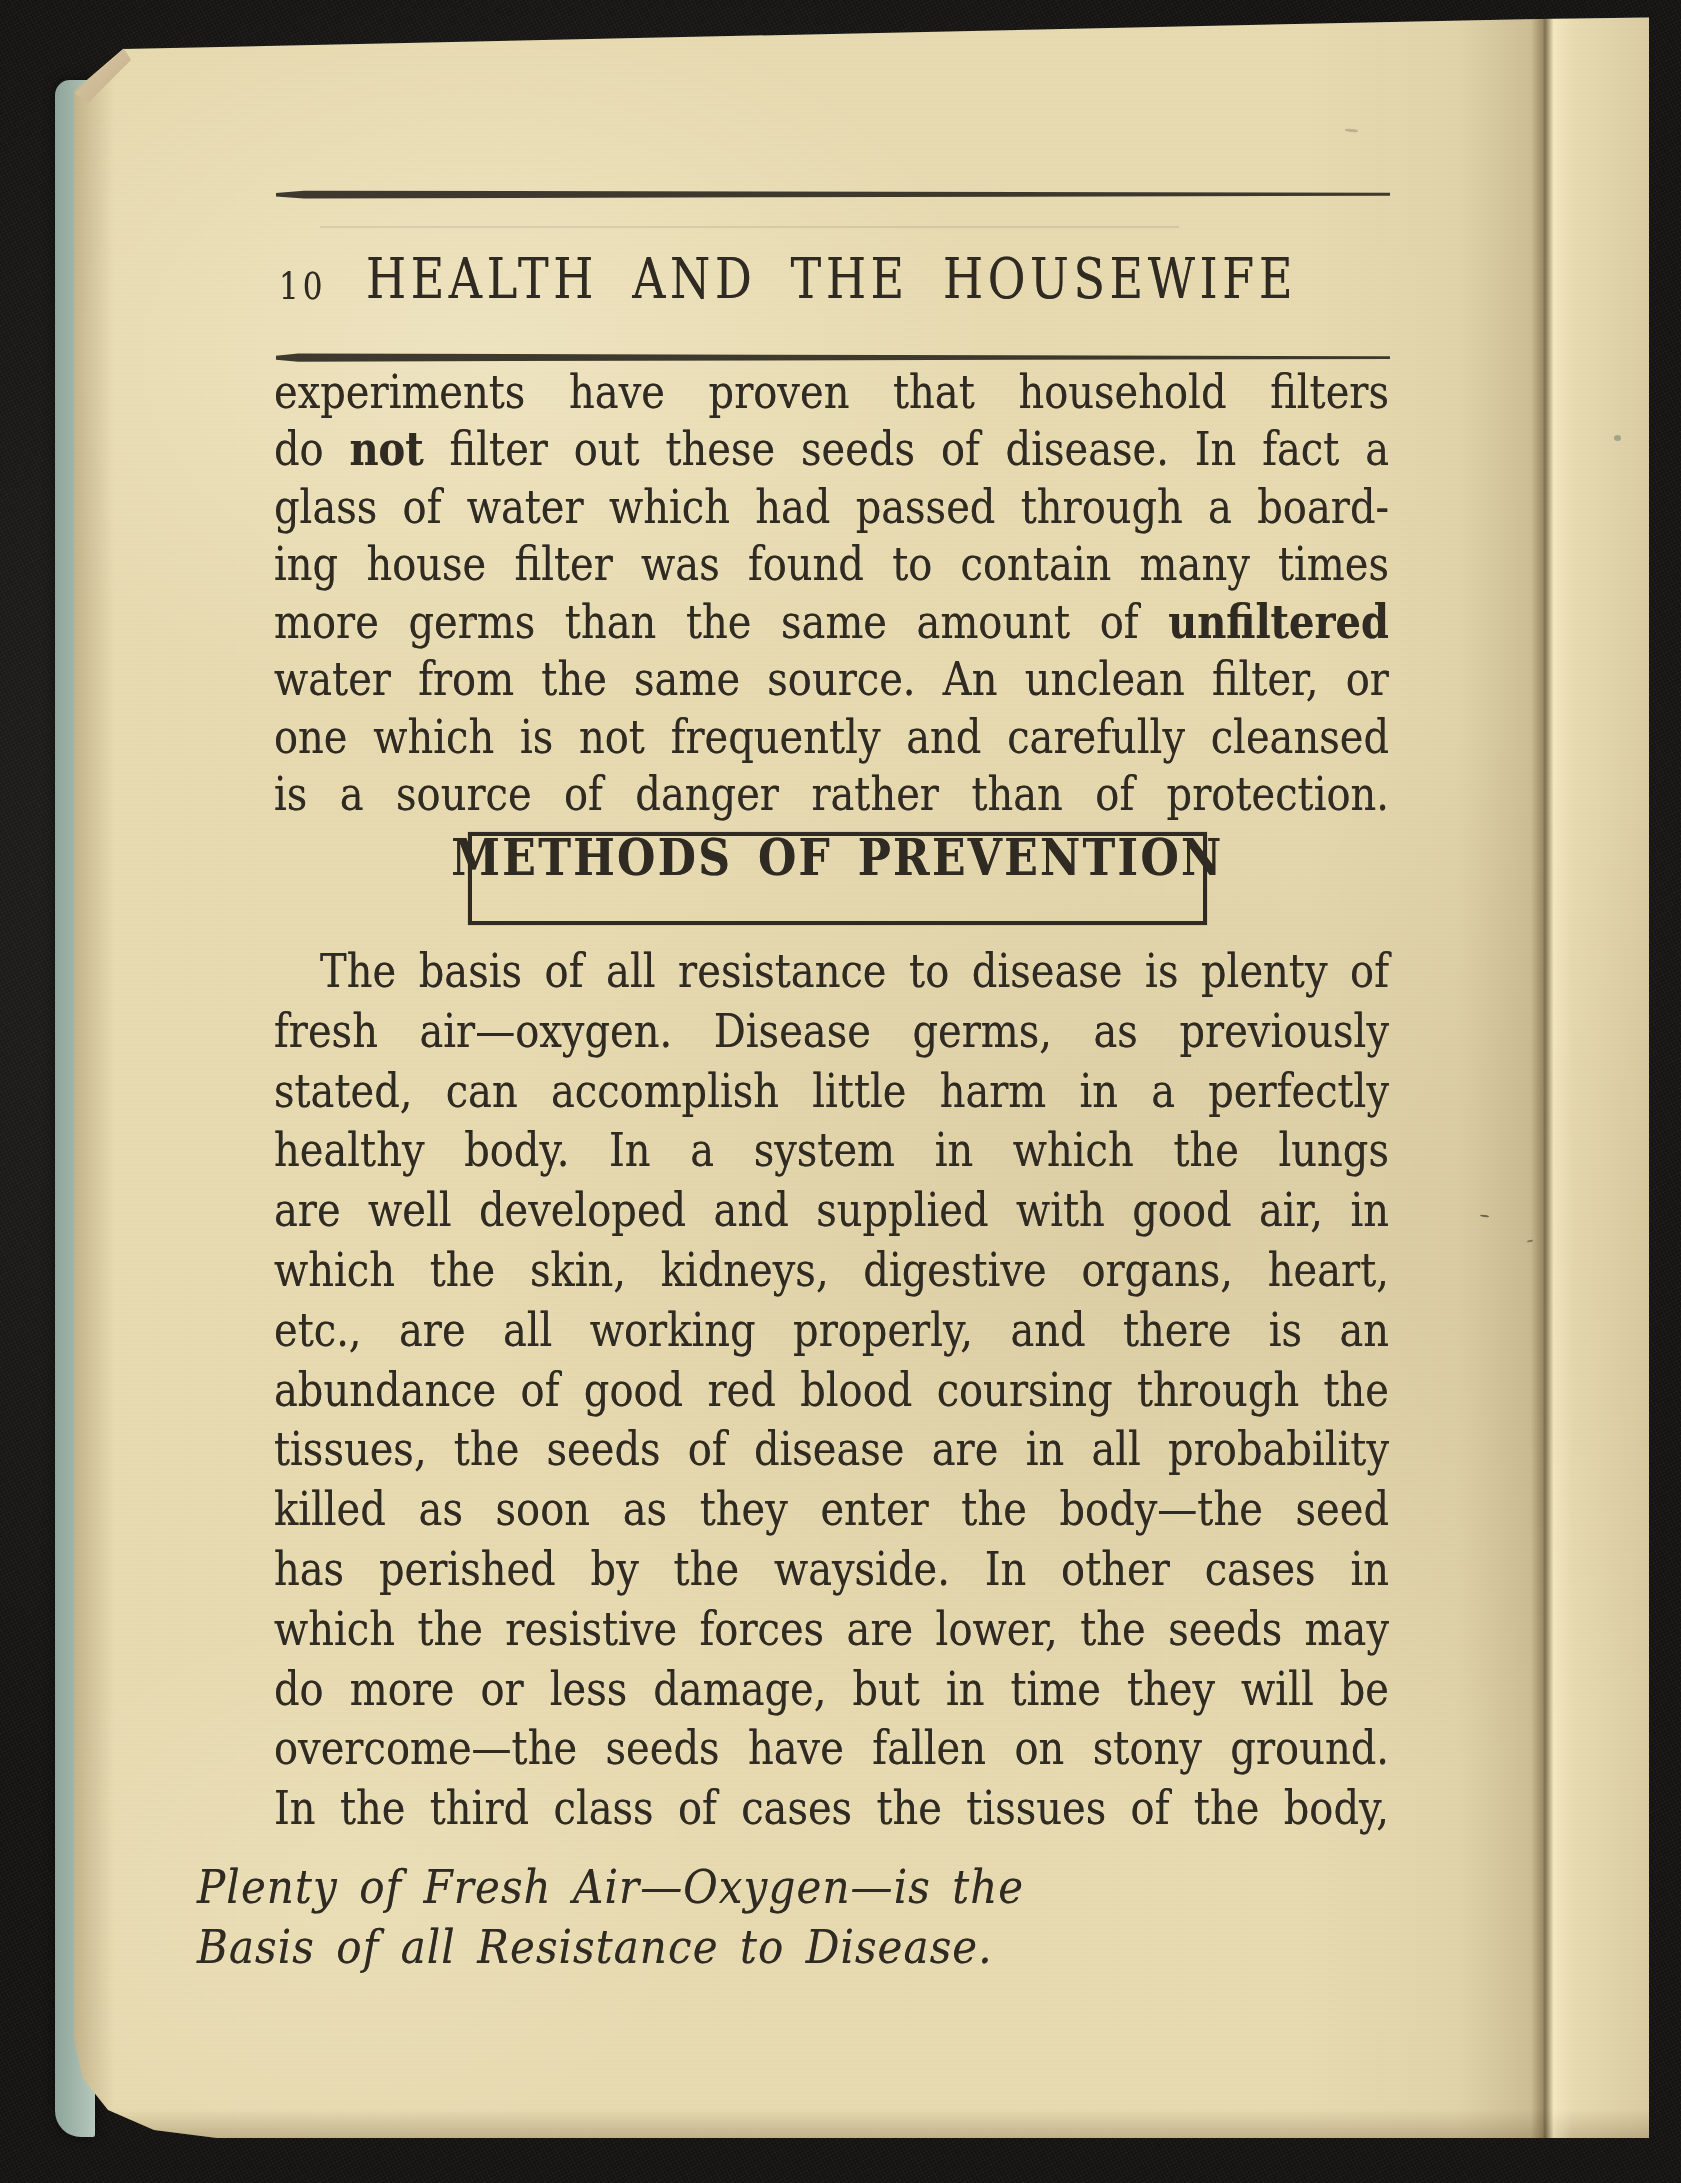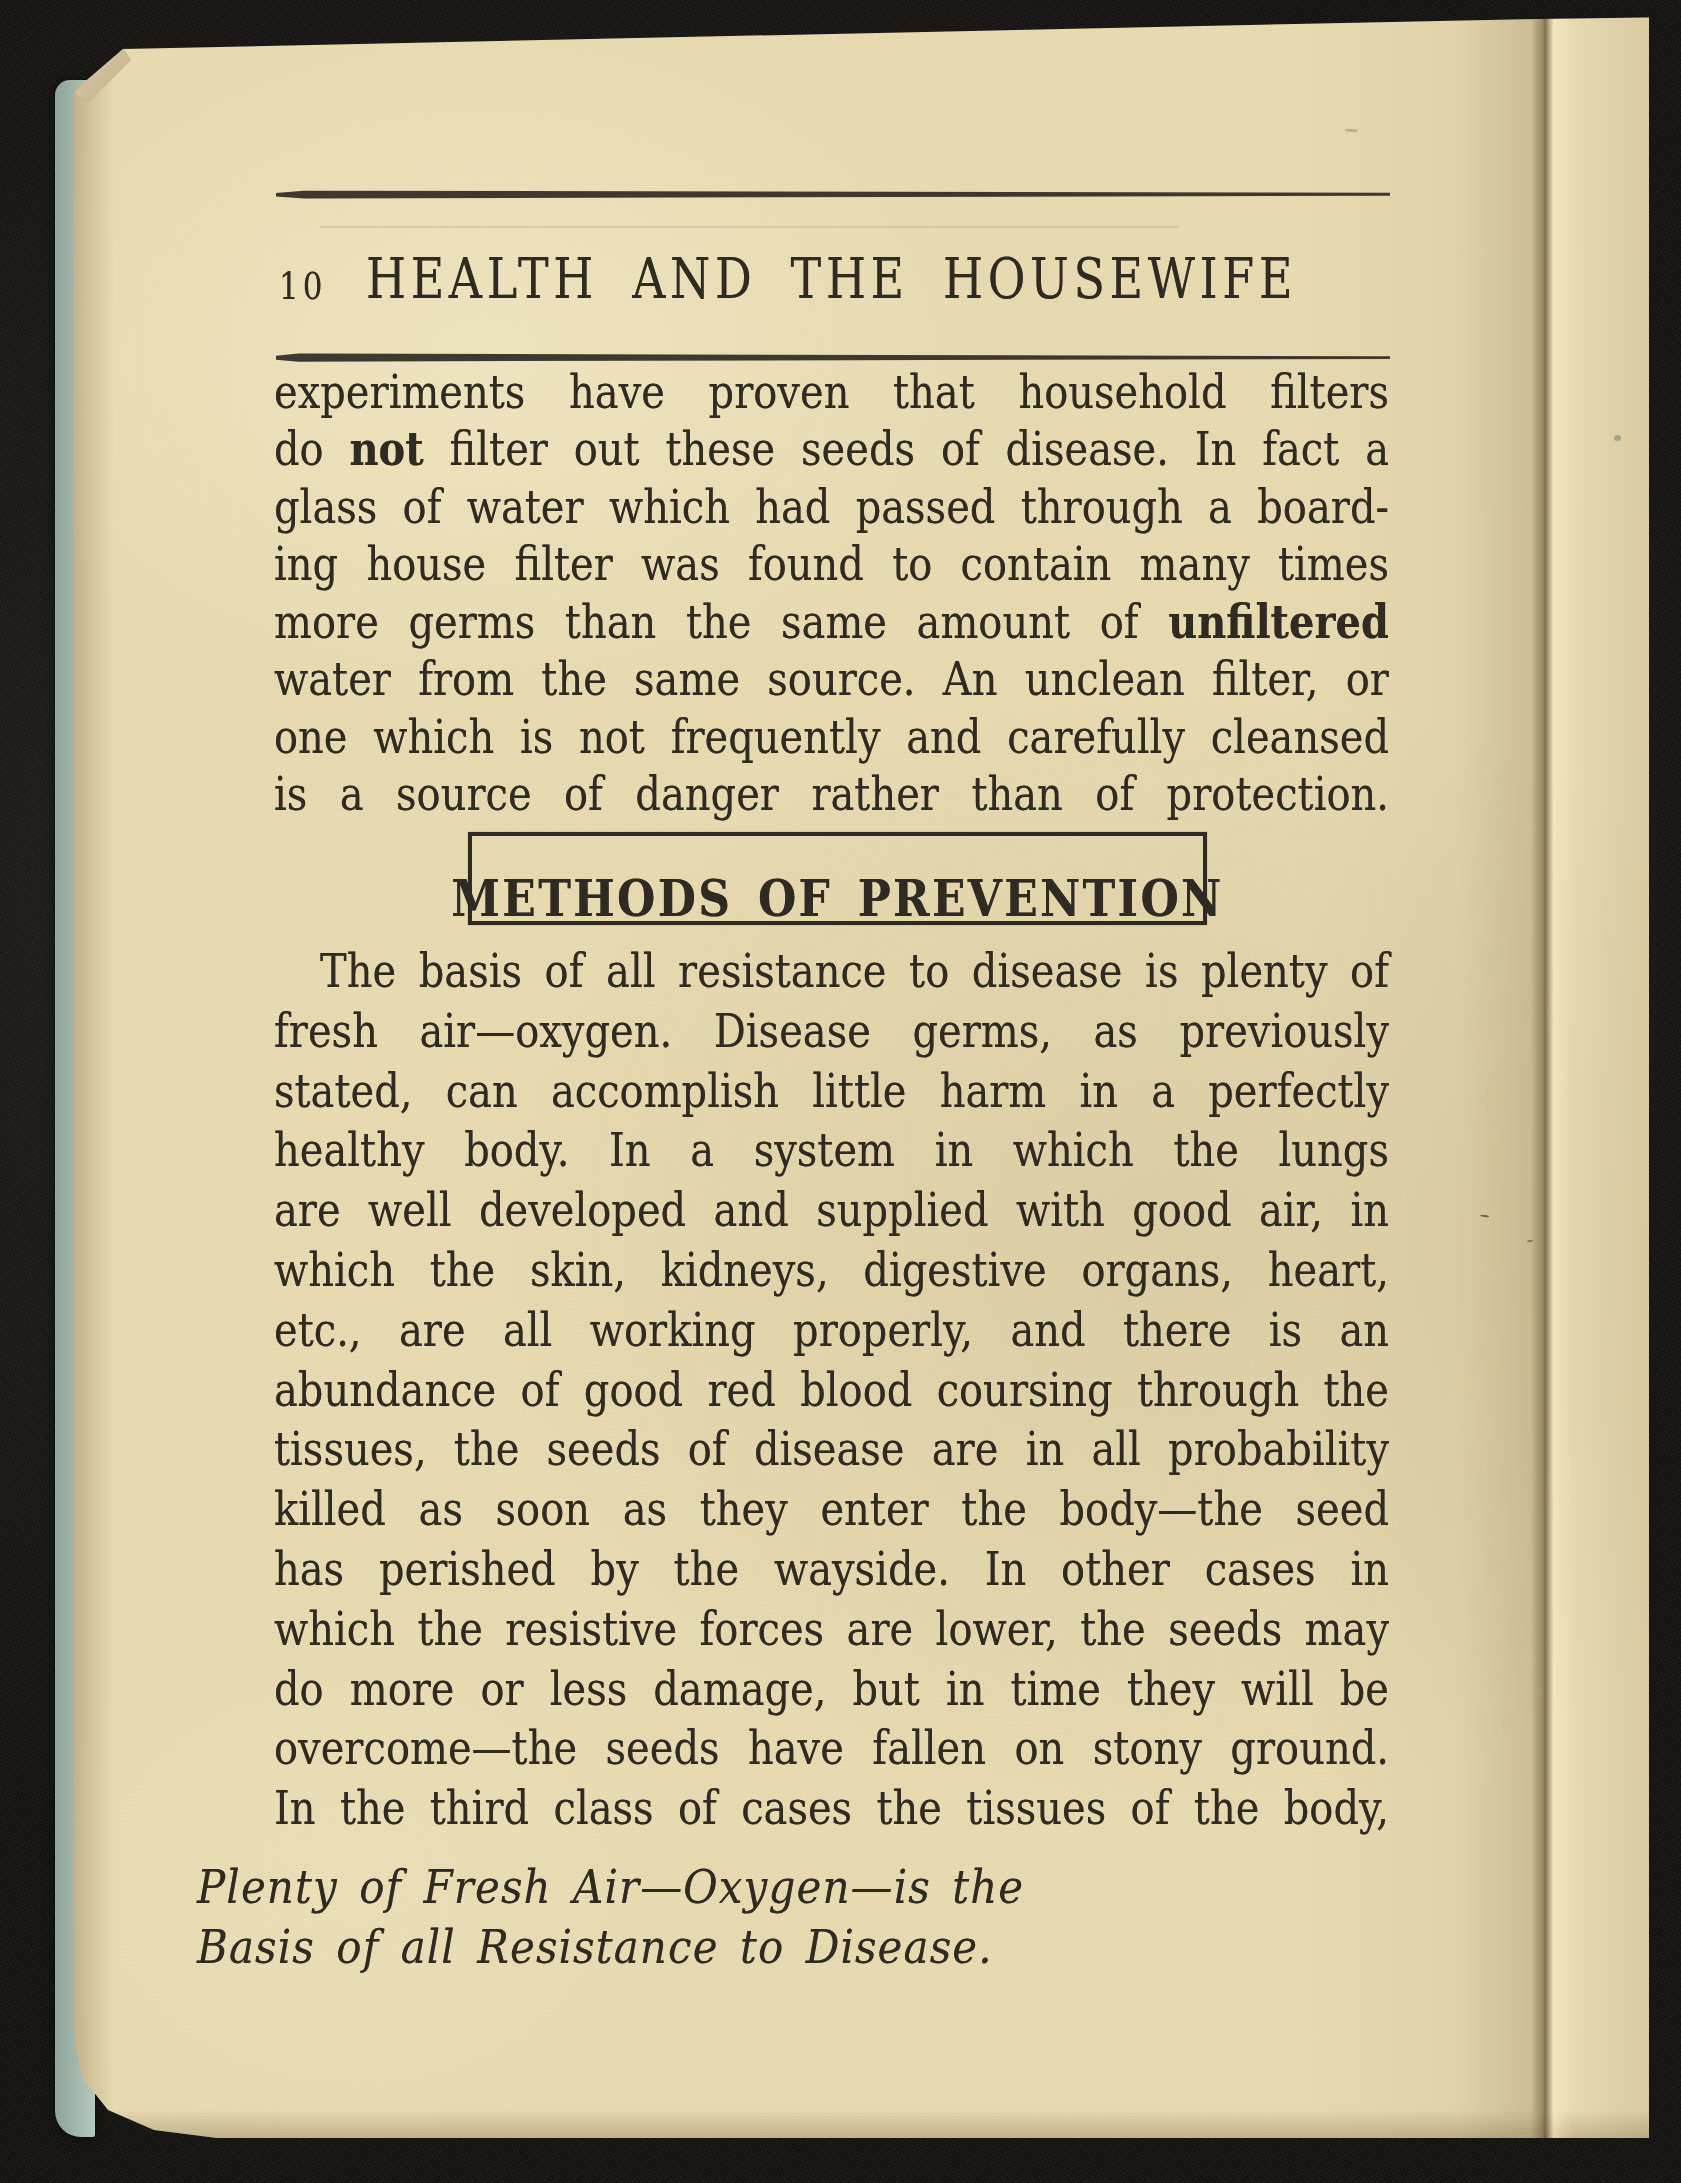--- a/index.html
+++ b/index.html
@@ -108,21 +108,21 @@
   .para{position:absolute;left:200px;width:1115px;font-size:40px;transform:scaleY(1.15);transform-origin:0 0;}
   .para .line{text-align:justify;text-align-last:justify;word-spacing:3.4px;}
   #paragraph-1{top:346px;}
   #paragraph-1 .line{line-height:50px;}
   #paragraph-2{top:924px;}
   #paragraph-2 .line{line-height:52px;}
   #paragraph-2 .line:first-child{text-indent:46px;}
   #heading-box{
     position:absolute;left:394px;top:815px;width:739px;height:93px;
     border:4px solid var(--ink);box-sizing:border-box;
-    display:flex;align-items:flex-end;justify-content:center;
+    display:flex;align-items:flex-start;justify-content:center;
     box-shadow:0 0 0 0.6px rgba(47,42,34,0.15);
   }
   #section-heading{
     font-size:44px;line-height:44px;font-weight:bold;letter-spacing:2.3px;word-spacing:8px;
     transform:scaleY(1.15);transform-origin:50% 50%;white-space:nowrap;
   }
   #margin-caption{
     position:absolute;left:123px;top:1841px;width:973px;
     font-style:italic;font-size:42px;
     transform:scaleY(1.10);transform-origin:0 0;

